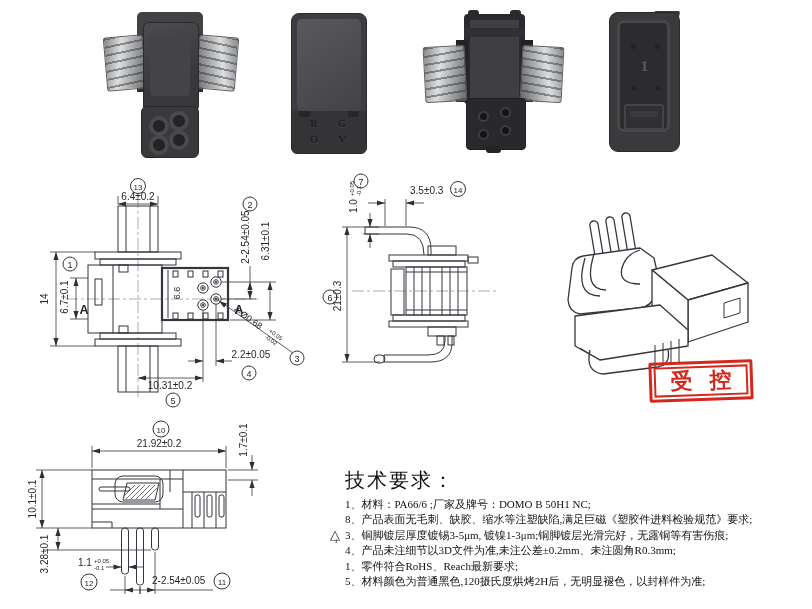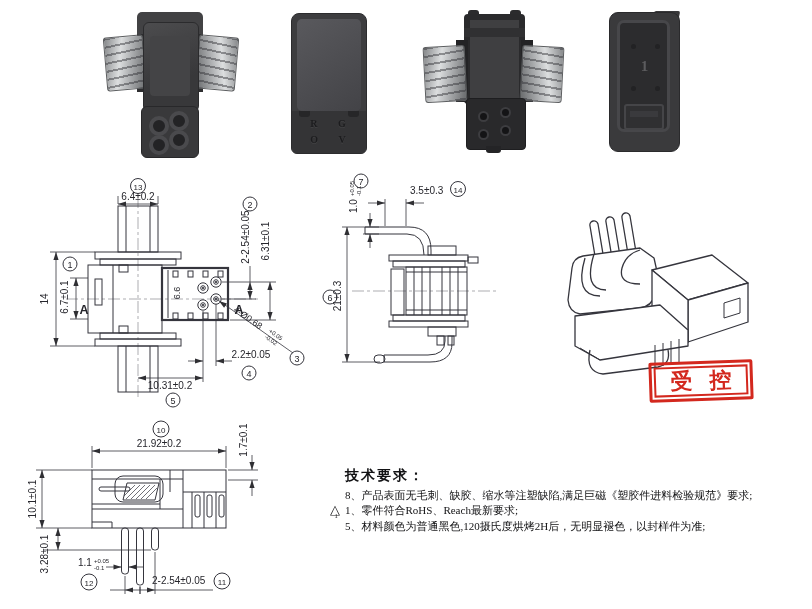--- a/index.html
+++ b/index.html
@@ -24,21 +24,21 @@
   .stamp{position:absolute;left:649px;top:361px;width:104px;height:40px;
       transform:rotate(-2deg);border:3px solid #d3281e;border-radius:2px;
       box-sizing:border-box;padding:2px;}
   .stamp-inner{width:100%;height:100%;border:2px solid #d3281e;box-sizing:border-box;
       display:flex;align-items:center;justify-content:space-around;padding:0 6px;}
   .stamp-inner span{font-family:"Liberation Serif",serif;font-weight:bold;
       font-size:22px;line-height:1;color:#d3281e;}
 
   
   .tech{position:absolute;left:345px;top:467px;width:465px;color:#121214;}
-  .tech-title{font-family:"Liberation Serif",serif;font-size:14px;font-weight:bold;
+  .tech-title{font-family:"Liberation Serif",serif;font-size:20px;font-weight:normal;
       letter-spacing:2px;margin-bottom:3px;}
   .req-line{position:relative;font-family:"Liberation Serif",serif;font-size:11px;
       line-height:15.4px;white-space:nowrap;}
   .tri{position:absolute;left:-15px;top:0px;width:14px;height:14px;}
   .tri-glyph{position:absolute;left:0;top:-1px;font-size:13px;color:#121214;}
   .tri-num{position:absolute;left:4.5px;top:5px;font-size:6.5px;color:#121214;}
 
   
   svg text{fill:#26262c;stroke:none;font-family:"Liberation Sans",sans-serif;}
   .dim{font-size:10px;}
@@ -348,24 +348,27 @@
 
   <div class="stamp">
     <div class="stamp-inner">
       <span>受</span>
       <span>控</span>
     </div>
   </div>
 
   <div class="tech">
     <div class="tech-title">技术要求：</div>
+    <div class="req-line"><span>1、材料：PA66/6 ;厂家及牌号：DOMO B 50H1 NC;</span></div>
     <div class="req-line"><span>8、产品表面无毛刺、缺胶、缩水等注塑缺陷,满足巨磁《塑胶件进料检验规范》要求;</span></div>
     <div class="req-line">
       <span class="tri">
         <span class="tri-glyph">△</span>
         <span class="tri-num">1</span>
       </span>
+      <span>3、铜脚镀层厚度镀锡3-5μm, 镀镍1-3μm;铜脚镀层光滑完好，无露铜等有害伤痕;</span>
     </div>
+    <div class="req-line"><span>4、产品未注细节以3D文件为准,未注公差±0.2mm、未注圆角R0.3mm;</span></div>
     <div class="req-line"><span>1、零件符合RoHS、Reach最新要求;</span></div>
     <div class="req-line"><span>5、材料颜色为普通黑色,120摄氏度烘烤2H后，无明显褪色，以封样件为准;</span></div>
   </div>
 
 </div>
 
 </body></html>

